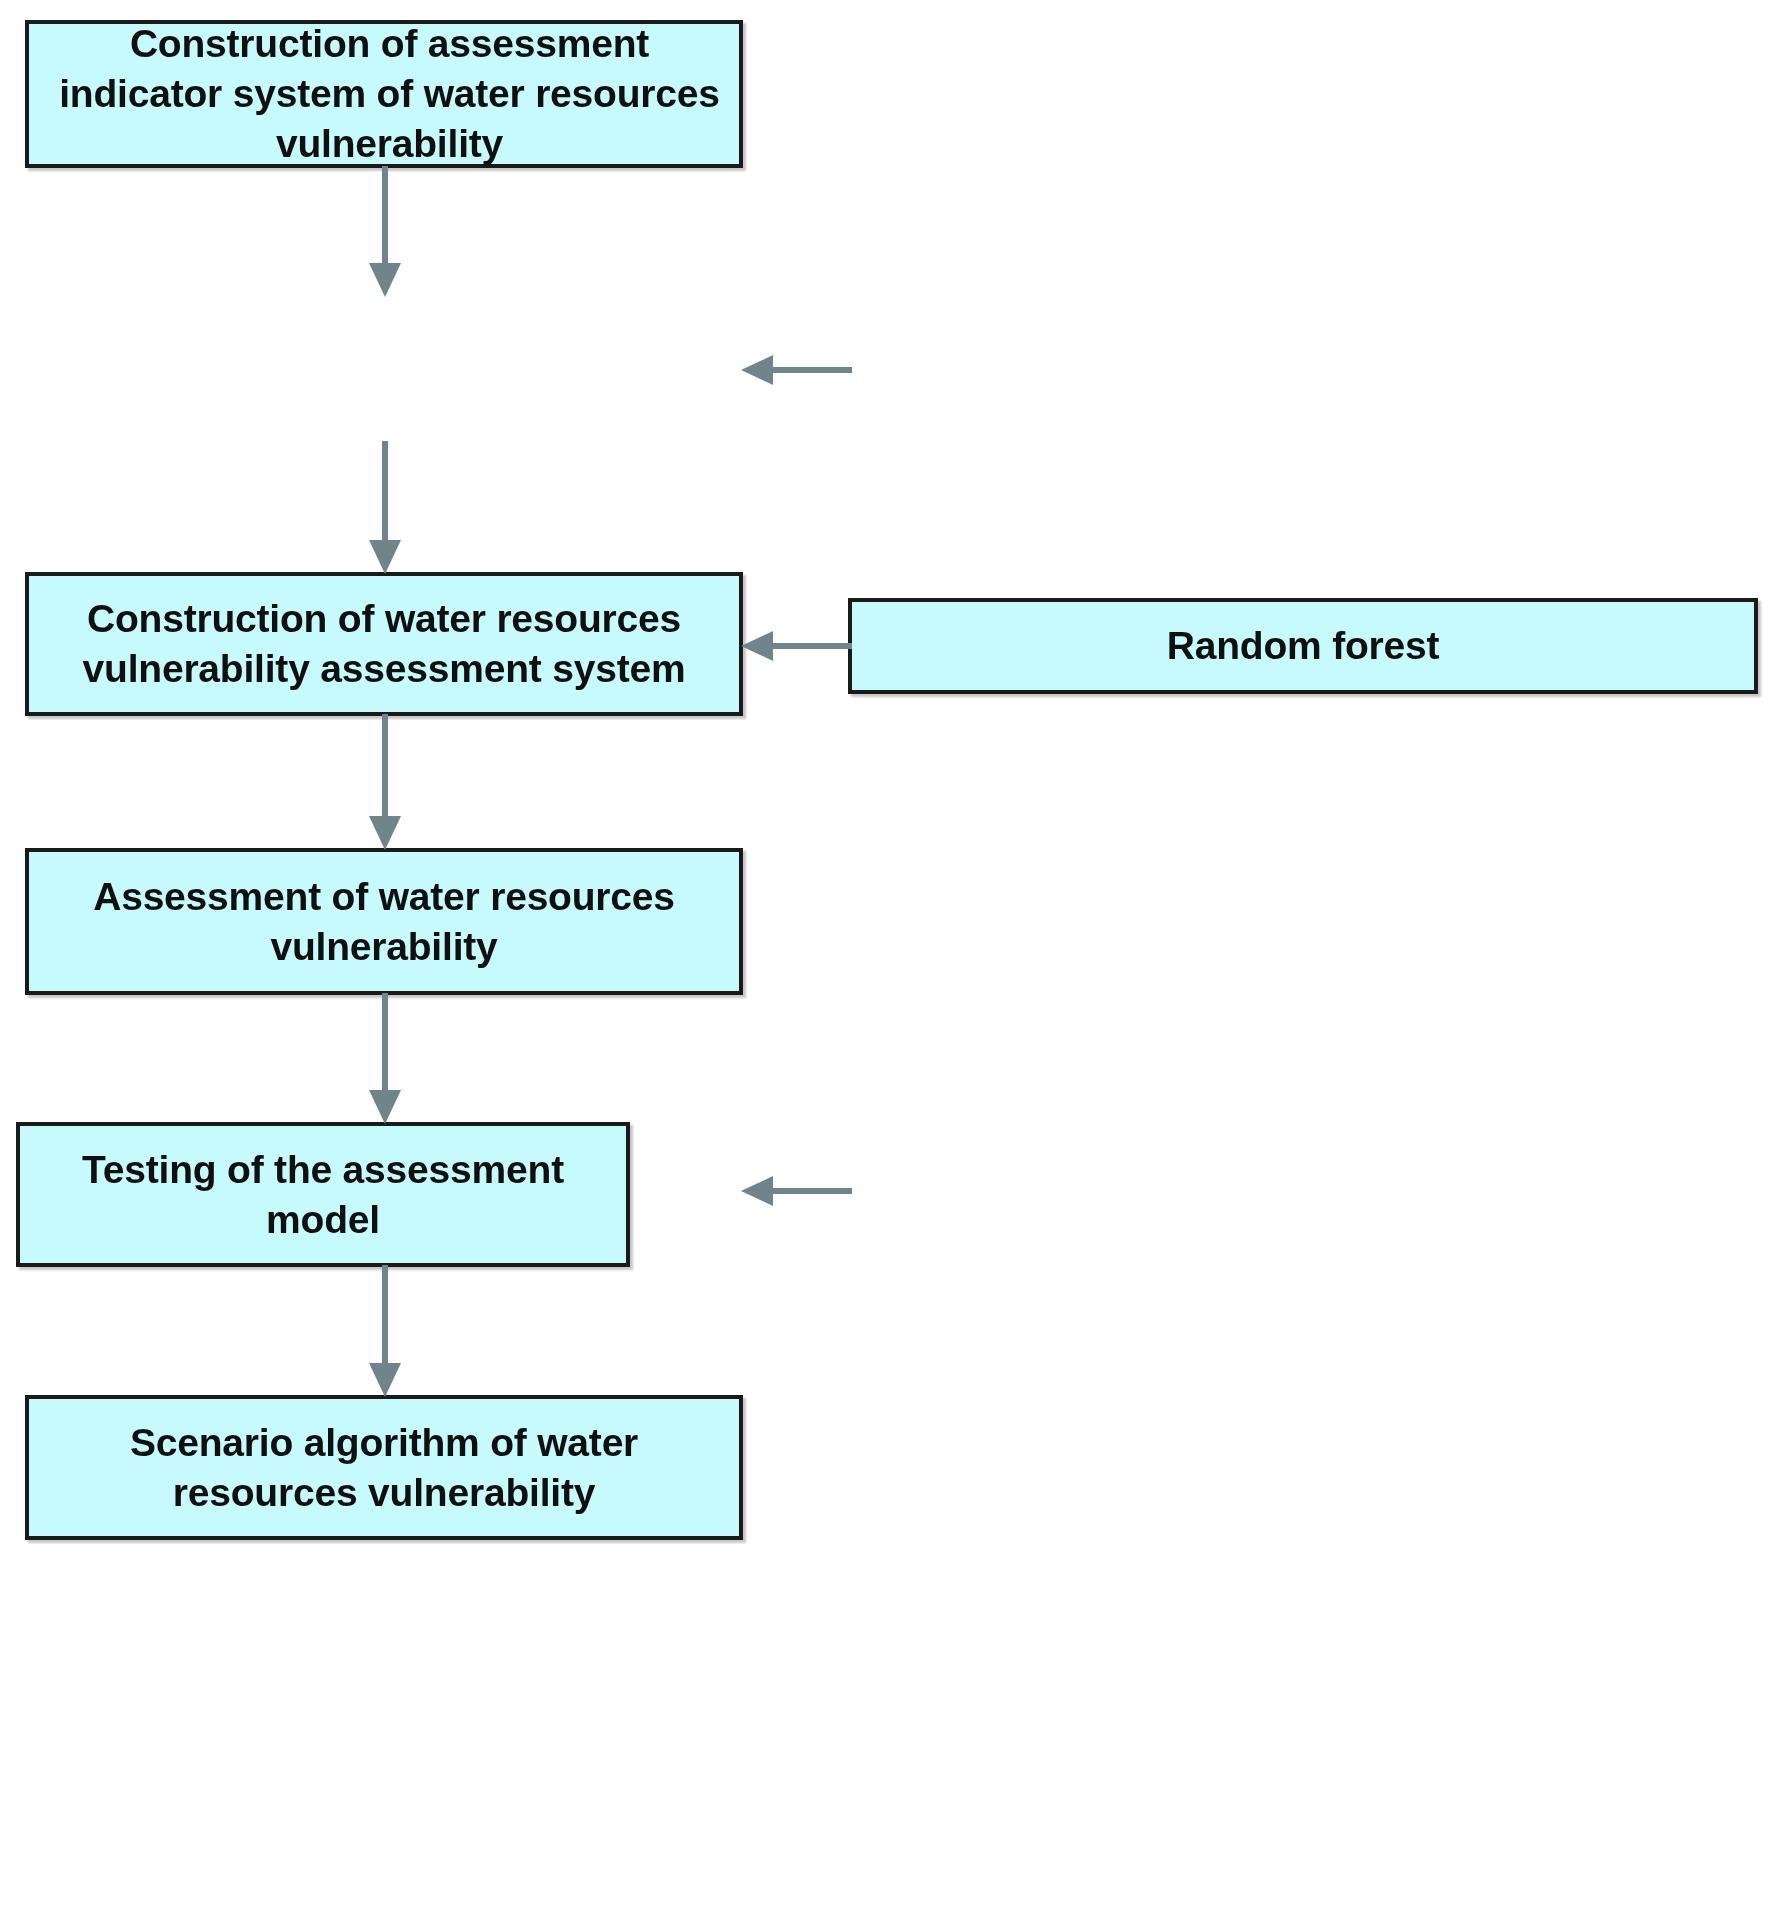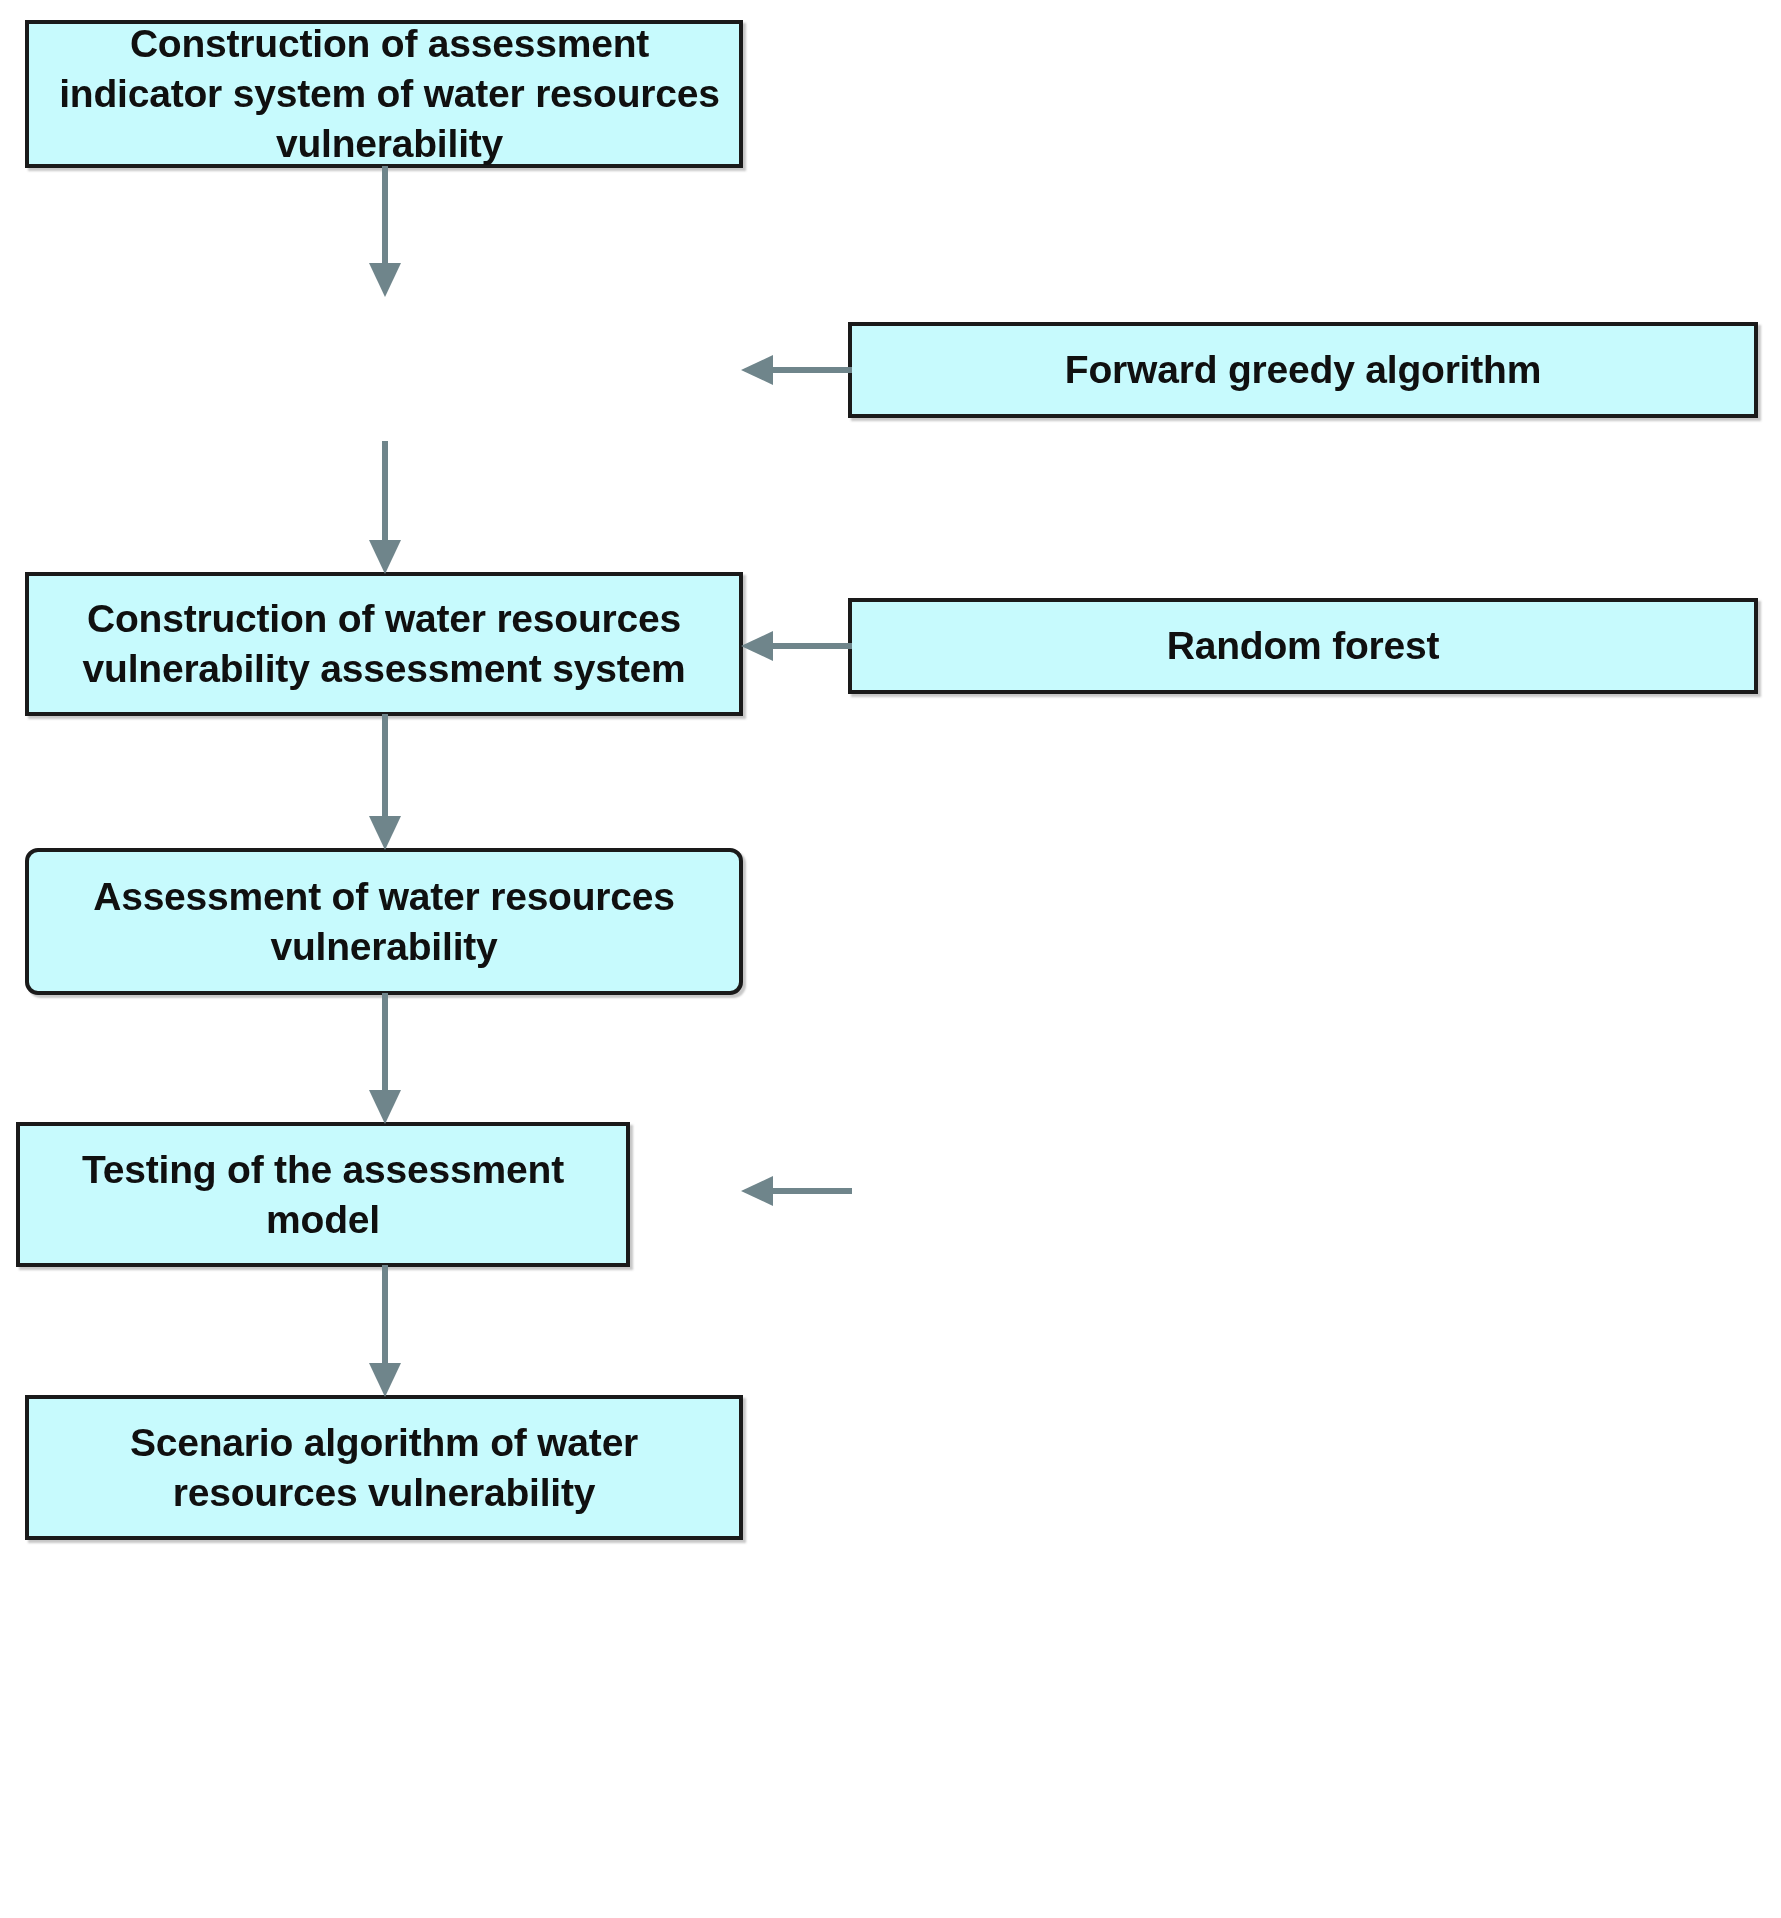--- a/index.html
+++ b/index.html
@@ -54,35 +54,32 @@
 
   <div class="node" style="left:25px; top:20px; width:718px; height:148px;padding-left:25px;">
     <span class="label">Construction of assessment indicator system of water resources vulnerability</span>
   </div>
 
 
   <div class="node" style="left:25px; top:572px; width:718px; height:144px;">
     <span class="label">Construction of water resources vulnerability assessment system</span>
   </div>
 
-  <div class="node" style="left:25px; top:848px; width:718px; height:147px;border-radius:13px;">
+  <div class="node" style="left:25px; top:848px; width:718px; height:147px;">
     <span class="label">Assessment of water resources vulnerability</span>
   </div>
 
   <div class="node" style="left:16px; top:1122px; width:614px; height:145px;">
     <span class="label">Testing of the assessment model</span>
   </div>
 
   <div class="node" style="left:25px; top:1395px; width:718px; height:145px;">
     <span class="label">Scenario algorithm of water resources vulnerability</span>
   </div>
 
-  <div class="node" style="left:848px; top:322px; width:910px; height:96px;">
-    <span class="label">Forward greedy algorithm</span>
-  </div>
 
   <div class="node" style="left:848px; top:598px; width:910px; height:96px;justify-content:flex-end;">
     <span class="label">Random forest</span>
   </div>
 
 
   <div class="arrow" style="left:362px; top:166px; width:46px; height:132px;">
     <svg width="46" height="132" viewBox="0 0 46 132">
       <line x1="23" y1="0" x2="23" y2="112" stroke="#6f858b" stroke-width="6"></line>
       <polygon points="23,131 7,97 39,97" fill="#6f858b"></polygon>

